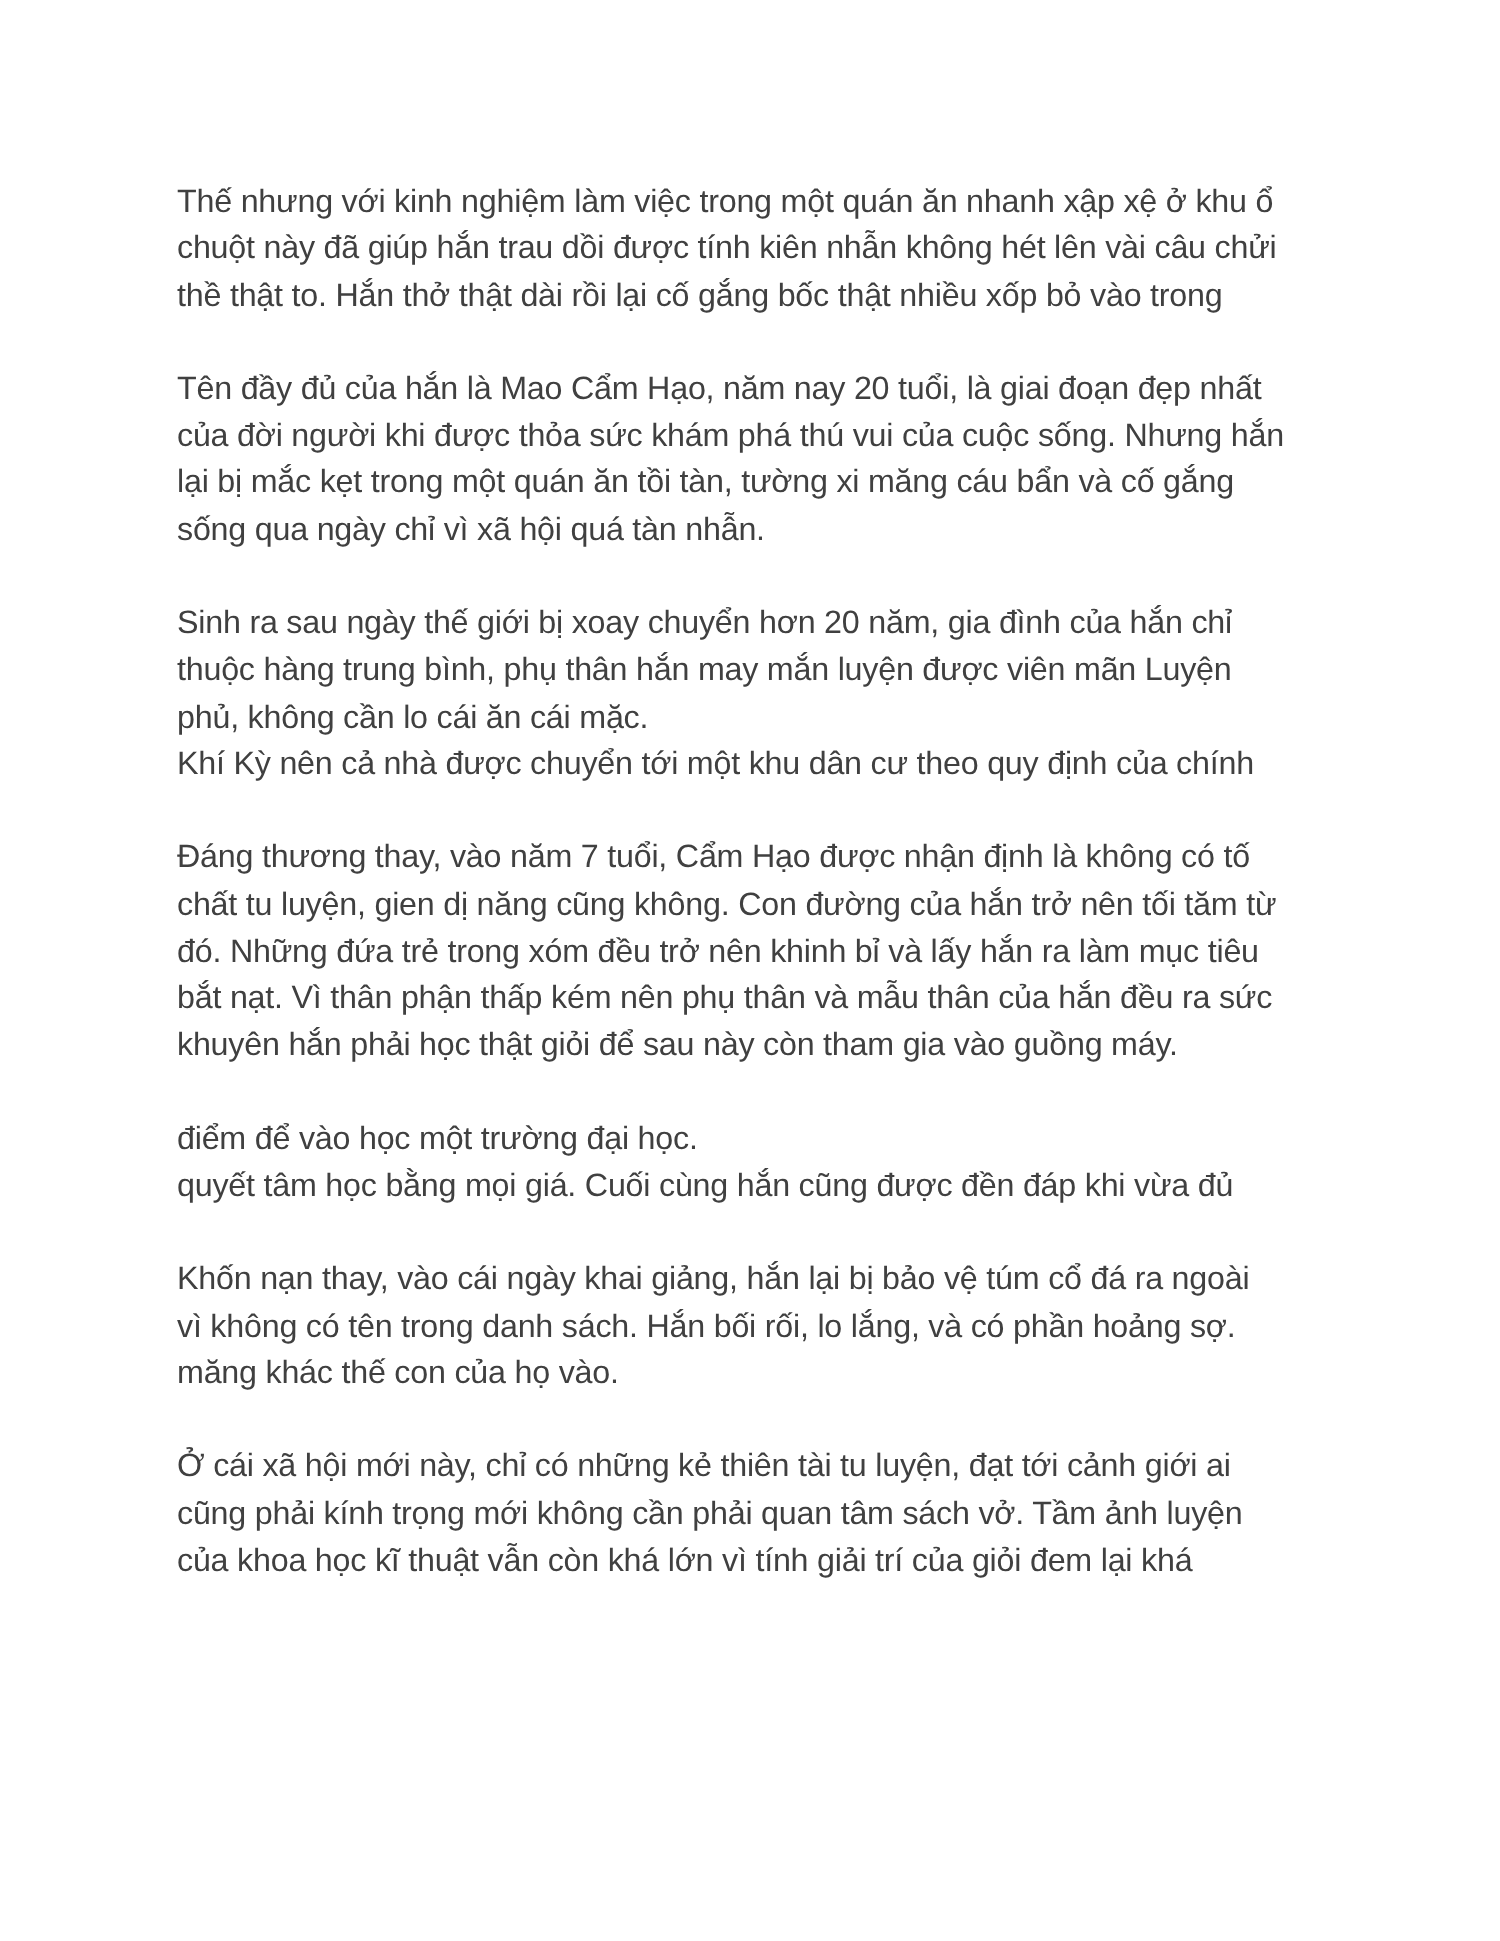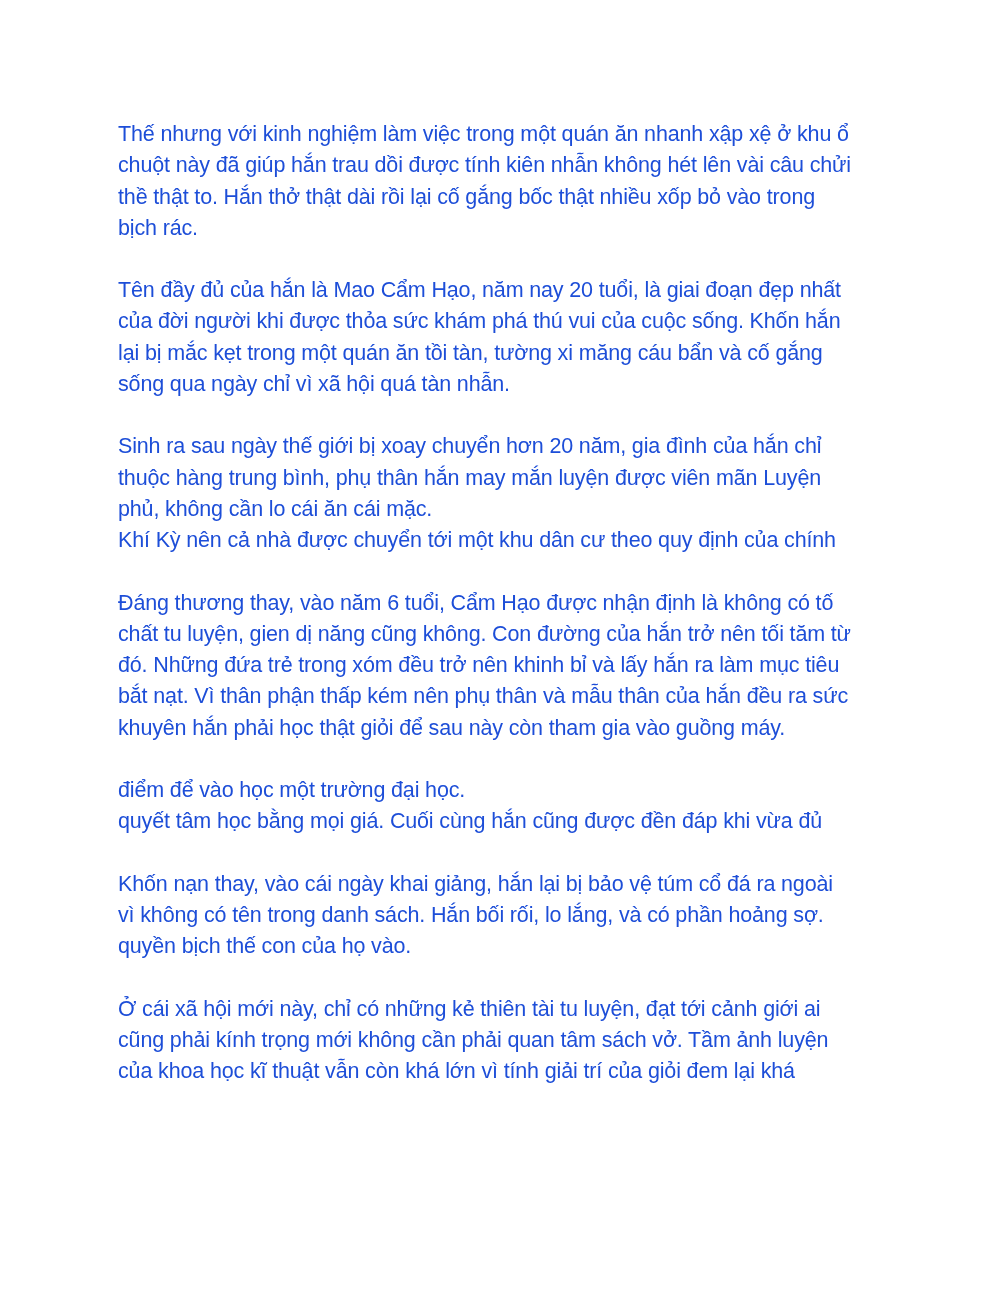--- a/index.html
+++ b/index.html
@@ -17,71 +17,70 @@
       position: absolute;
       left: 118px;
       top: 119px;
       width: 770px;
     }
     .para {
       margin: 0 0 31px 0;
       font-family: "Liberation Sans", sans-serif;
       font-size: 21.5px;
       line-height: 31.3px;
-      color: #1d4ed8;
+      color: #404040;
       letter-spacing: -0.15px;
     }
     .line {
       display: block;
       white-space: nowrap;
     }
   </style>
 </head>
 <body>
 
 <div class="page">
 
   <p class="para">
     <span class="line">Thế nhưng với kinh nghiệm làm việc trong một quán ăn nhanh xập xệ ở khu ổ</span>
     <span class="line">chuột này đã giúp hắn trau dồi được tính kiên nhẫn không hét lên vài câu chửi</span>
     <span class="line">thề thật to. Hắn thở thật dài rồi lại cố gắng bốc thật nhiều xốp bỏ vào trong</span>
-    <span class="line">bịch rác.</span>
   </p>
 
   <p class="para">
     <span class="line">Tên đầy đủ của hắn là Mao Cẩm Hạo, năm nay 20 tuổi, là giai đoạn đẹp nhất</span>
-    <span class="line">của đời người khi được thỏa sức khám phá thú vui của cuộc sống. Khốn hắn</span>
+    <span class="line">của đời người khi được thỏa sức khám phá thú vui của cuộc sống. Nhưng hắn</span>
     <span class="line">lại bị mắc kẹt trong một quán ăn tồi tàn, tường xi măng cáu bẩn và cố gắng</span>
     <span class="line">sống qua ngày chỉ vì xã hội quá tàn nhẫn.</span>
   </p>
 
   <p class="para">
     <span class="line">Sinh ra sau ngày thế giới bị xoay chuyển hơn 20 năm, gia đình của hắn chỉ</span>
     <span class="line">thuộc hàng trung bình, phụ thân hắn may mắn luyện được viên mãn Luyện</span>
     <span class="line">phủ, không cần lo cái ăn cái mặc.</span>
     <span class="line">Khí Kỳ nên cả nhà được chuyển tới một khu dân cư theo quy định của chính</span>
   </p>
 
   <p class="para">
-    <span class="line">Đáng thương thay, vào năm 6 tuổi, Cẩm Hạo được nhận định là không có tố</span>
+    <span class="line">Đáng thương thay, vào năm 7 tuổi, Cẩm Hạo được nhận định là không có tố</span>
     <span class="line">chất tu luyện, gien dị năng cũng không. Con đường của hắn trở nên tối tăm từ</span>
     <span class="line">đó. Những đứa trẻ trong xóm đều trở nên khinh bỉ và lấy hắn ra làm mục tiêu</span>
     <span class="line">bắt nạt. Vì thân phận thấp kém nên phụ thân và mẫu thân của hắn đều ra sức</span>
     <span class="line">khuyên hắn phải học thật giỏi để sau này còn tham gia vào guồng máy.</span>
   </p>
 
   <p class="para">
     <span class="line">điểm để vào học một trường đại học.</span>
     <span class="line">quyết tâm học bằng mọi giá. Cuối cùng hắn cũng được đền đáp khi vừa đủ</span>
   </p>
 
   <p class="para">
     <span class="line">Khốn nạn thay, vào cái ngày khai giảng, hắn lại bị bảo vệ túm cổ đá ra ngoài</span>
     <span class="line">vì không có tên trong danh sách. Hắn bối rối, lo lắng, và có phần hoảng sợ.</span>
-    <span class="line">quyền bịch thế con của họ vào.</span>
+    <span class="line">măng khác thế con của họ vào.</span>
   </p>
 
   <p class="para">
     <span class="line">Ở cái xã hội mới này, chỉ có những kẻ thiên tài tu luyện, đạt tới cảnh giới ai</span>
     <span class="line">cũng phải kính trọng mới không cần phải quan tâm sách vở. Tầm ảnh luyện</span>
     <span class="line">của khoa học kĩ thuật vẫn còn khá lớn vì tính giải trí của giỏi đem lại khá</span>
   </p>
 
 </div>
 

